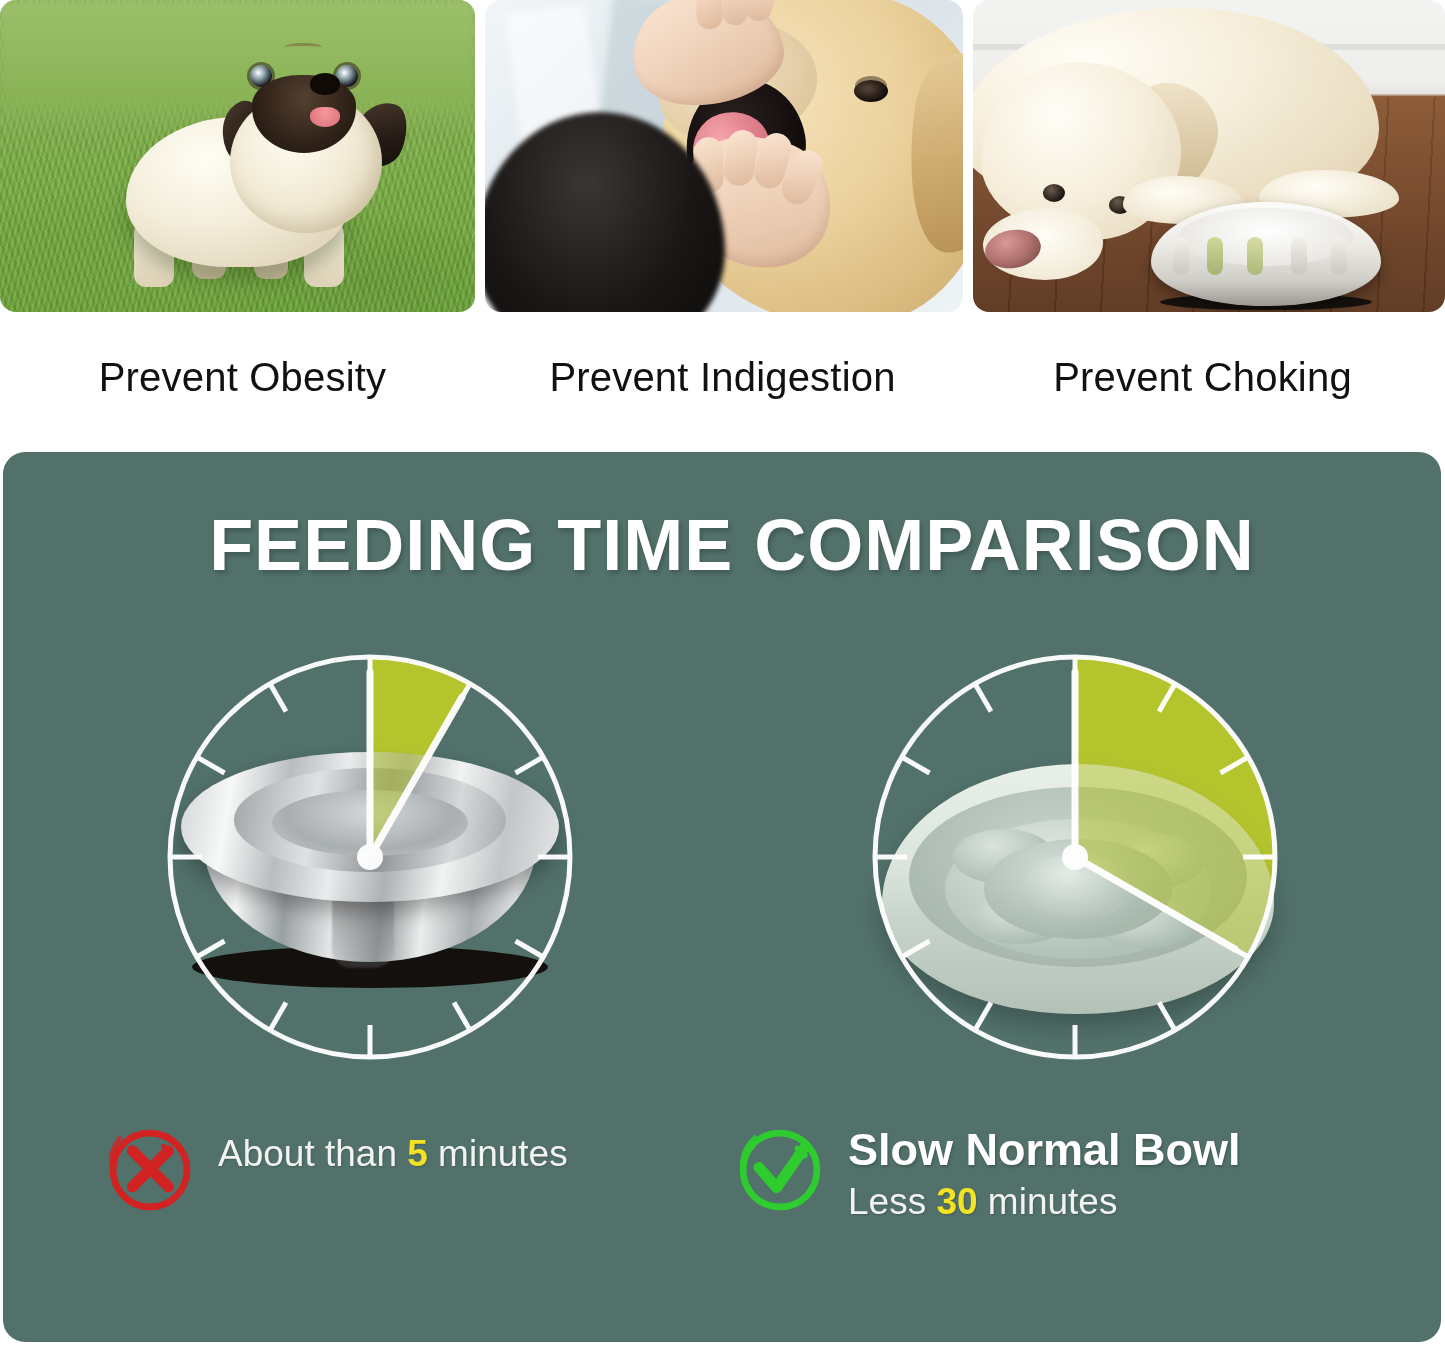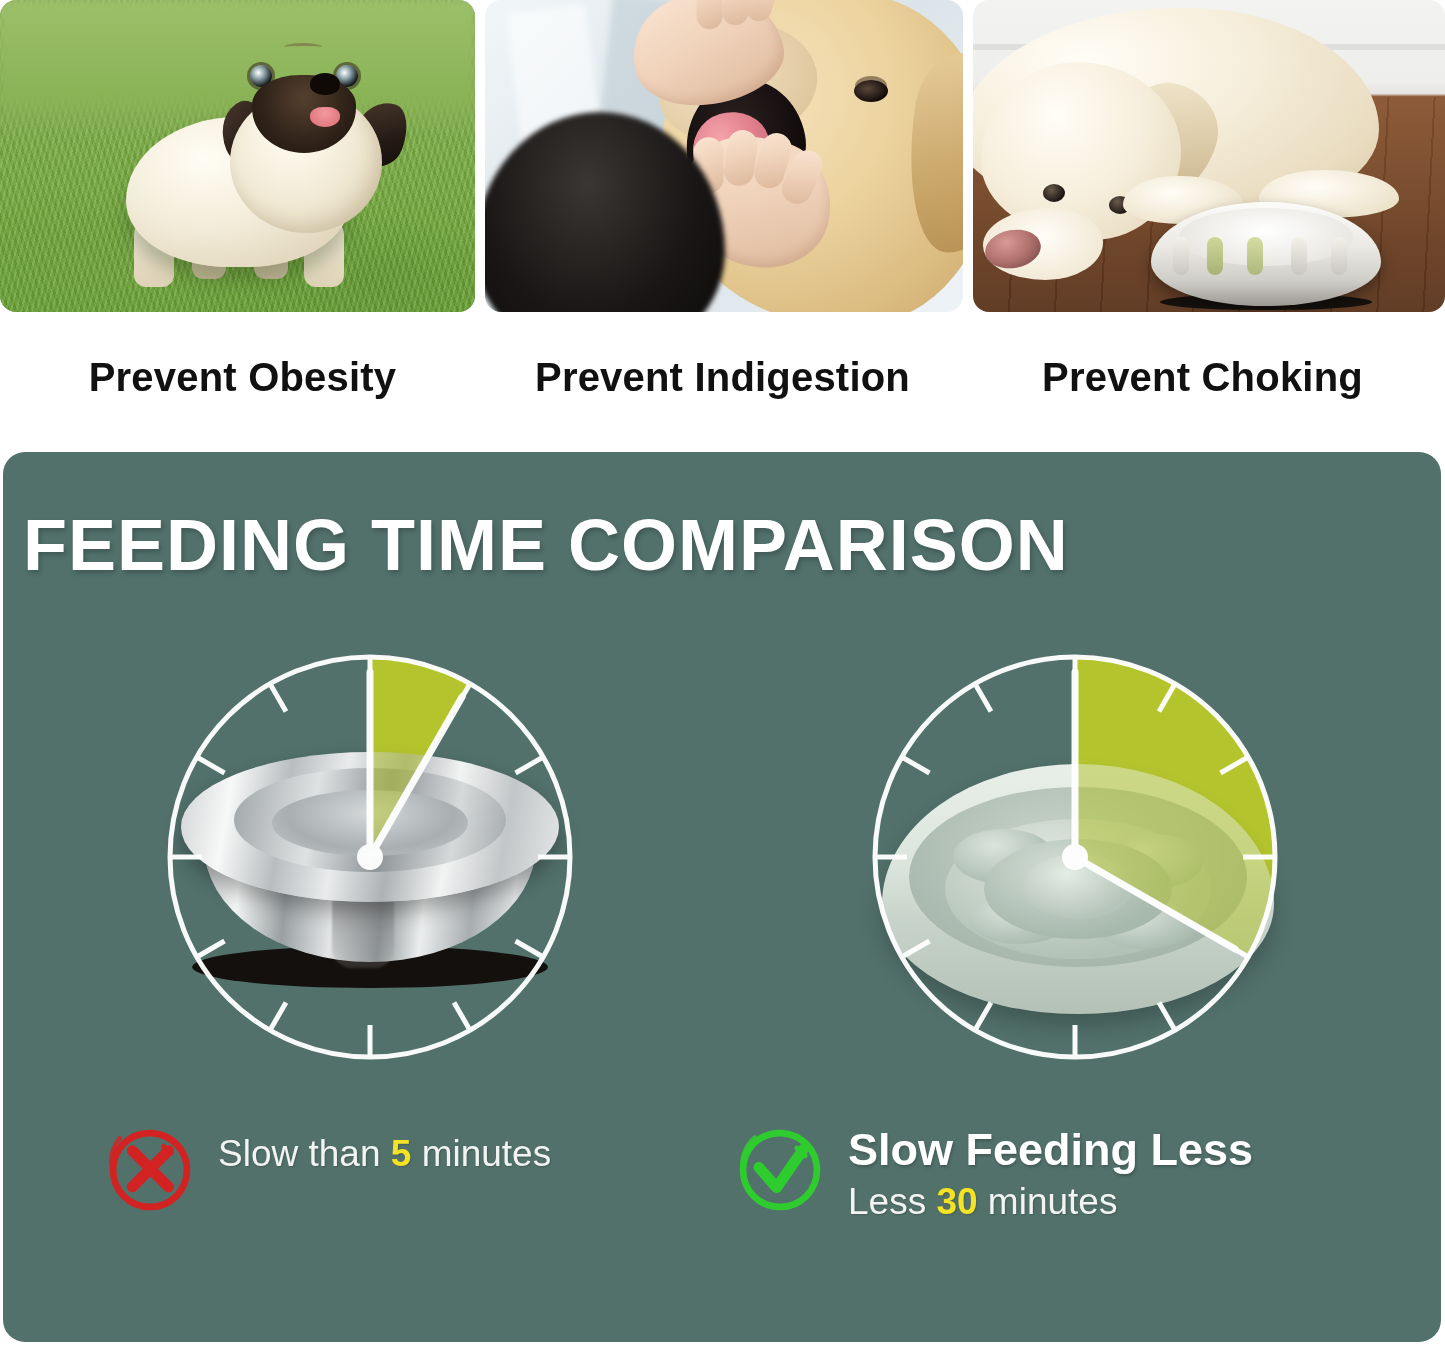--- a/index.html
+++ b/index.html
@@ -23,21 +23,21 @@
   .photo-cell.c1 { width: 475px; }
   .photo-cell.c2 { width: 478px; }
   .photo-cell.c3 { width: 472px; }
 
   .caption-row {
     position: absolute; left: 0; top: 312px; width: 1445px; height: 130px;
     display: flex;
   }
   .caption {
     display: flex; align-items: center; justify-content: center;
-    height: 130px; color: #111; font-size: 40px; font-weight: 700;
+    height: 130px; color: #111; font-size: 40px; font-weight: 400;
     letter-spacing: .2px;
   }
   .caption.c1 { width: 485px; }
   .caption.c2 { width: 485px; }
   .caption.c3 { width: 475px; }
 
   
   .grass {
     position:absolute; inset:0;
     background:
@@ -281,21 +281,21 @@
     background:#15110e; border-radius:50%;
   }
 
   
   .panel {
     position: absolute; left: 3px; top: 452px; width: 1438px; height: 890px;
     background: #52716b; border-radius: 22px; overflow: hidden;
   }
   .panel-title {
     position: absolute; left: 0; top: 52px; width: 100%;
-    color: #ffffff;
+    text-align: center; color: #ffffff;
     font-size: 72px; font-weight: 700; letter-spacing: 1px;
     text-shadow: 2px 3px 5px rgba(0,0,0,.22);
     padding-left: 20px;
   }
 
   .clocks { position: absolute; left: 0; top: 190px; width: 100%; height: 440px; }
   .clock-wrap { position: absolute; width: 430px; height: 430px; top: 0; }
   .clock-wrap.left { left: 152px; }
   .clock-wrap.right { left: 857px; }
   .clock-wrap svg { position: absolute; inset: 0; width: 100%; height: 100%; }
@@ -570,31 +570,31 @@
 
       <div class="legend-col left">
         <svg class="badge" viewBox="0 0 100 100">
           <path d="M50 6 C24 6 6 26 6 50 C6 74 25 94 50 94 C75 94 94 74 94 50 C94 27 77 8 52 6" fill="none" stroke="#d32222" stroke-width="8" stroke-linecap="round"></path>
           <path d="M14 12 C6 22 3 34 4 44" fill="none" stroke="#d32222" stroke-width="5" stroke-linecap="round" opacity=".85"></path>
           <path d="M29 27 L72 70" stroke="#d32222" stroke-width="13" stroke-linecap="round"></path>
           <path d="M72 27 L29 70" stroke="#d32222" stroke-width="13" stroke-linecap="round"></path>
           <path d="M66 22 L75 30" stroke="#d32222" stroke-width="6" stroke-linecap="round"></path>
         </svg>
         <div class="legend-text">
-          <div class="legend-sub"><span>Slow than </span><span class="hl">5</span><span> minutes</span></div>
+          <div class="legend-sub"><span>About than </span><span class="hl">5</span><span> minutes</span></div>
         </div>
       </div>
 
       <div class="legend-col right">
         <svg class="badge" viewBox="0 0 100 100">
           <path d="M50 6 C24 6 6 26 6 50 C6 74 25 94 50 94 C75 94 94 74 94 50 C94 27 77 8 52 6" fill="none" stroke="#2ecc2e" stroke-width="8" stroke-linecap="round"></path>
           <path d="M20 11 C10 20 5 32 5 44" fill="none" stroke="#2ecc2e" stroke-width="5" stroke-linecap="round" opacity=".85"></path>
           <path d="M25 47 L46 71 L78 25" fill="none" stroke="#2ecc2e" stroke-width="13" stroke-linecap="round" stroke-linejoin="round"></path>
           <path d="M70 24 L80 33" stroke="#2ecc2e" stroke-width="6" stroke-linecap="round"></path>
         </svg>
         <div class="legend-text">
-          <div class="legend-title">Slow Feeding Less</div>
+          <div class="legend-title">Slow Normal Bowl</div>
           <div class="legend-sub"><span>Less </span><span class="hl">30</span><span> minutes</span></div>
         </div>
       </div>
     </div>
   </div>
 </div>
 
 </body></html>

